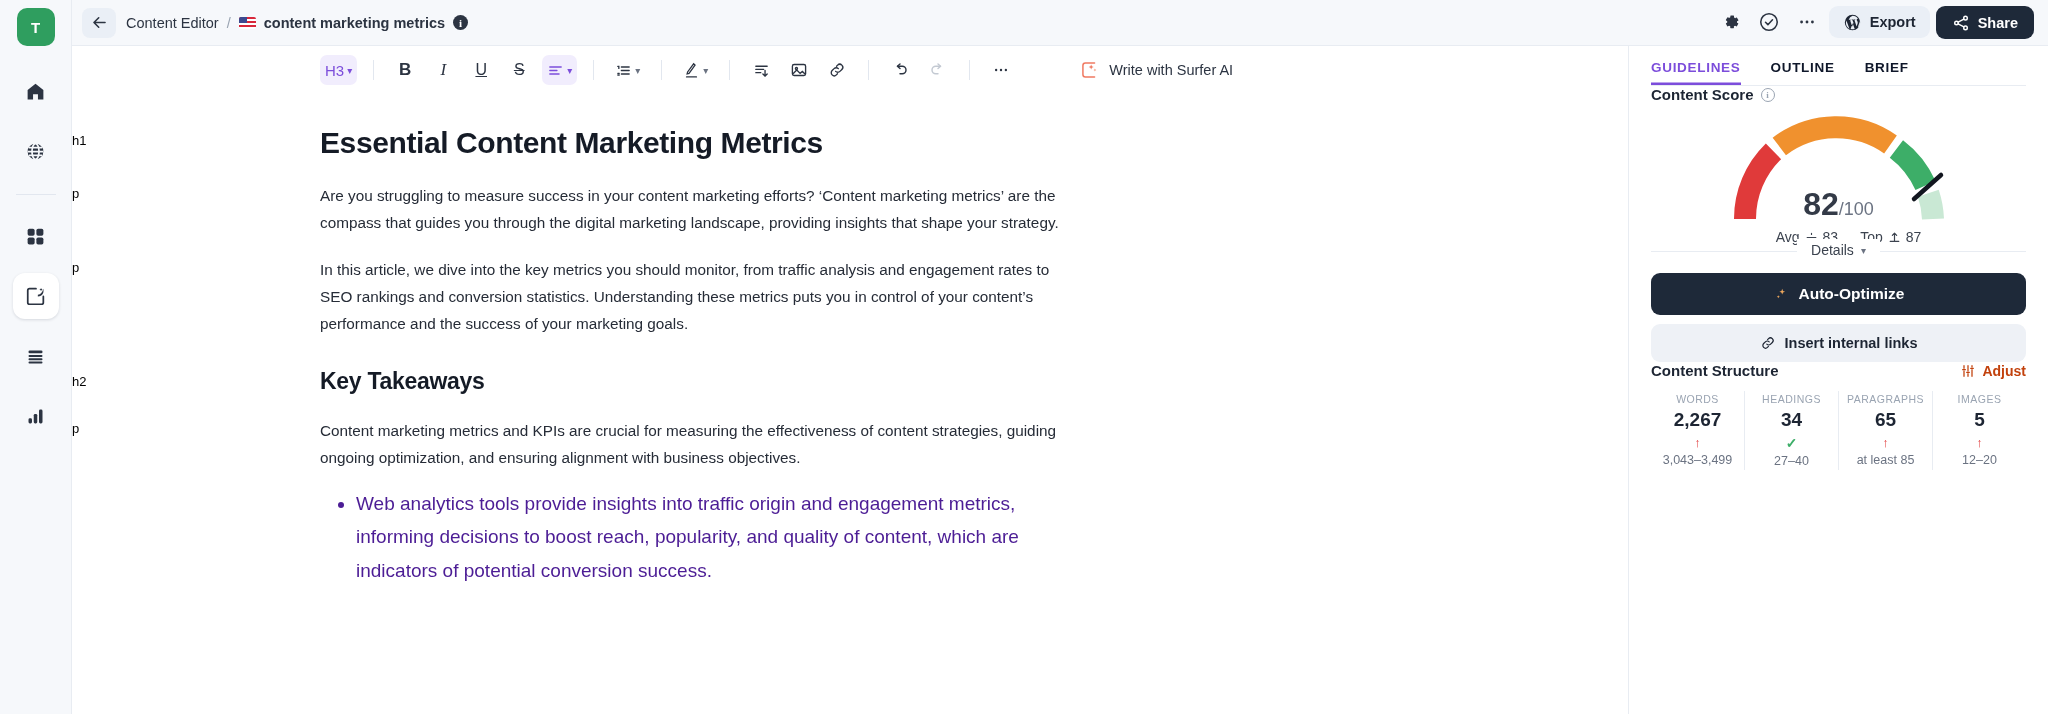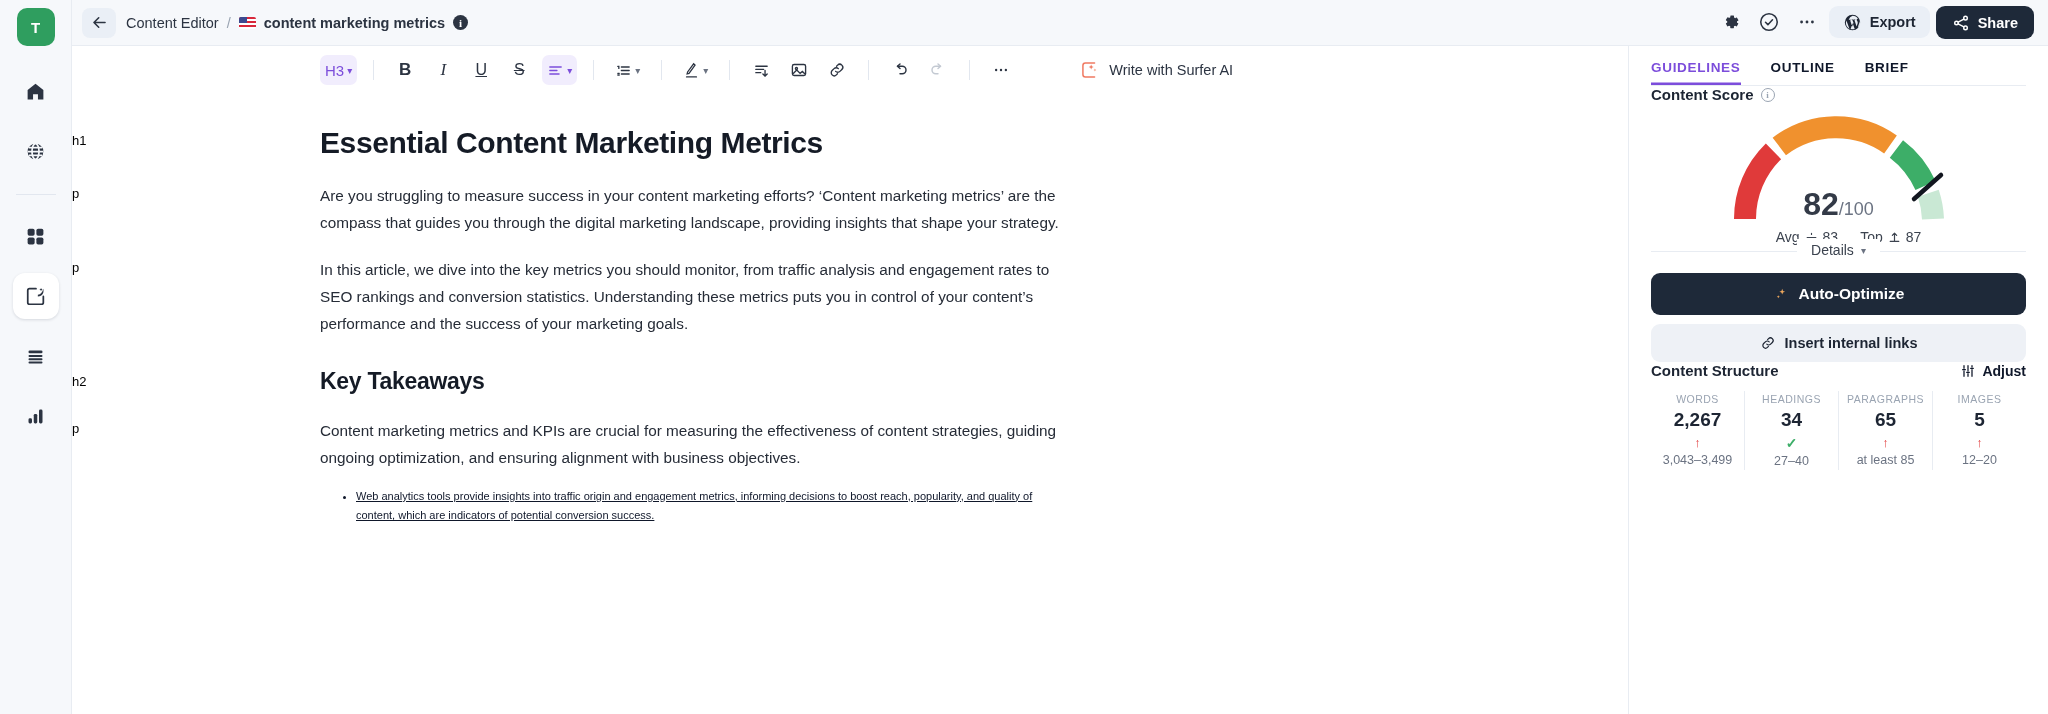--- a/index.html
+++ b/index.html
@@ -105,21 +105,21 @@
             color: #000000; font-size: 13px; padding-top: 4px; }
   .blk-body { flex: 1; max-width: 740px; }
   h1.doc-h1 { font-size: 30px; font-weight: 700; color: #151b26; letter-spacing: -.4px; line-height: 1.25; }
   h2.doc-h2 { font-size: 23px; font-weight: 700; color: #151b26; letter-spacing: -.3px; line-height: 1.3; }
   p.doc-p { font-size: 15.3px; line-height: 1.77; color: #262c37; }
   .blk.h1 { margin-top: 30px; }
   .blk.p  { margin-top: 20px; }
   .blk.h2 { margin-top: 30px; }
   .blk.ul { margin-top: 16px; }
   ul.doc-ul { padding-left: 36px; }
-  ul.doc-ul li { font-size: 11px; line-height: 1.77; color: #0f172a; text-decoration: underline; }
+  ul.doc-ul li { font-size: 19px; line-height: 1.77; color: #4c1d95; }
   .gutter.h1 { padding-top: 9px; } .gutter.h2 { padding-top: 7px; }
 
   
   .tabs { display: flex; gap: 30px; border-bottom: 1px solid #e8ecf2; padding-top: 14px; }
   .tab { font-size: 13.5px; letter-spacing: .7px; font-weight: 700; color: #0f172a;
          padding-bottom: 10px; cursor: pointer; }
   .tab.active { color: #7c4ddb; box-shadow: inset 0 -2.5px 0 #7c4ddb; }
   .panel-h { font-size: 15px; font-weight: 700; color: #1d2533; display: flex;
              align-items: center; gap: 7px; }
   .info-ring { width: 14px; height: 14px; border-radius: 50%; border: 1.4px solid #9aa4b2;
@@ -139,21 +139,21 @@
                  padding: 3px 14px; display: flex; align-items: center; gap: 7px; cursor: pointer;
                  font-family: "Liberation Sans", sans-serif; }
   .btn-opt { margin-top: 12px; width: 100%; height: 42px; background: #1e2939; color: #fff;
              border-radius: 9px; display: flex; align-items: center; justify-content: center;
              gap: 9px; font-size: 15.5px; font-weight: 700; cursor: pointer; }
   .btn-links { margin-top: 9px; width: 100%; height: 38px; background: #eef1f6; color: #1d2533;
                border-radius: 9px; display: flex; align-items: center; justify-content: center;
                gap: 9px; font-size: 14.5px; font-weight: 700; cursor: pointer; }
   .struct-head { display: flex; align-items: center; justify-content: space-between; }
   .adjust { display: flex; align-items: flex-end; gap: 6px; font-size: 14px; font-weight: 600;
-            color: #0f172a; cursor: pointer; }
+            color: #c2410c; cursor: pointer; }
   .stats { display: flex; margin-top: 12px; }
   .stat { flex: 1; text-align: center; border-right: 1px solid #e8ecf2; padding: 2px 2px; }
   .stat:last-child { border-right: 0; }
   .stat-k { font-size: 10.5px; letter-spacing: .5px; color: #9aa4b2; }
   .stat-v { font-size: 19px; font-weight: 700; color: #1d2533; margin-top: 4px;
             display: flex; align-items: center; justify-content: center; gap: 4px; flex-direction: column; }
   .stat-r { font-size: 12.5px; color: #6b7382; margin-top: 3px; }
   .up { color: #e23d3d; font-size: 13px; } .ok { color: #3dae68; font-size: 14px; }
 </style>
 </head>

